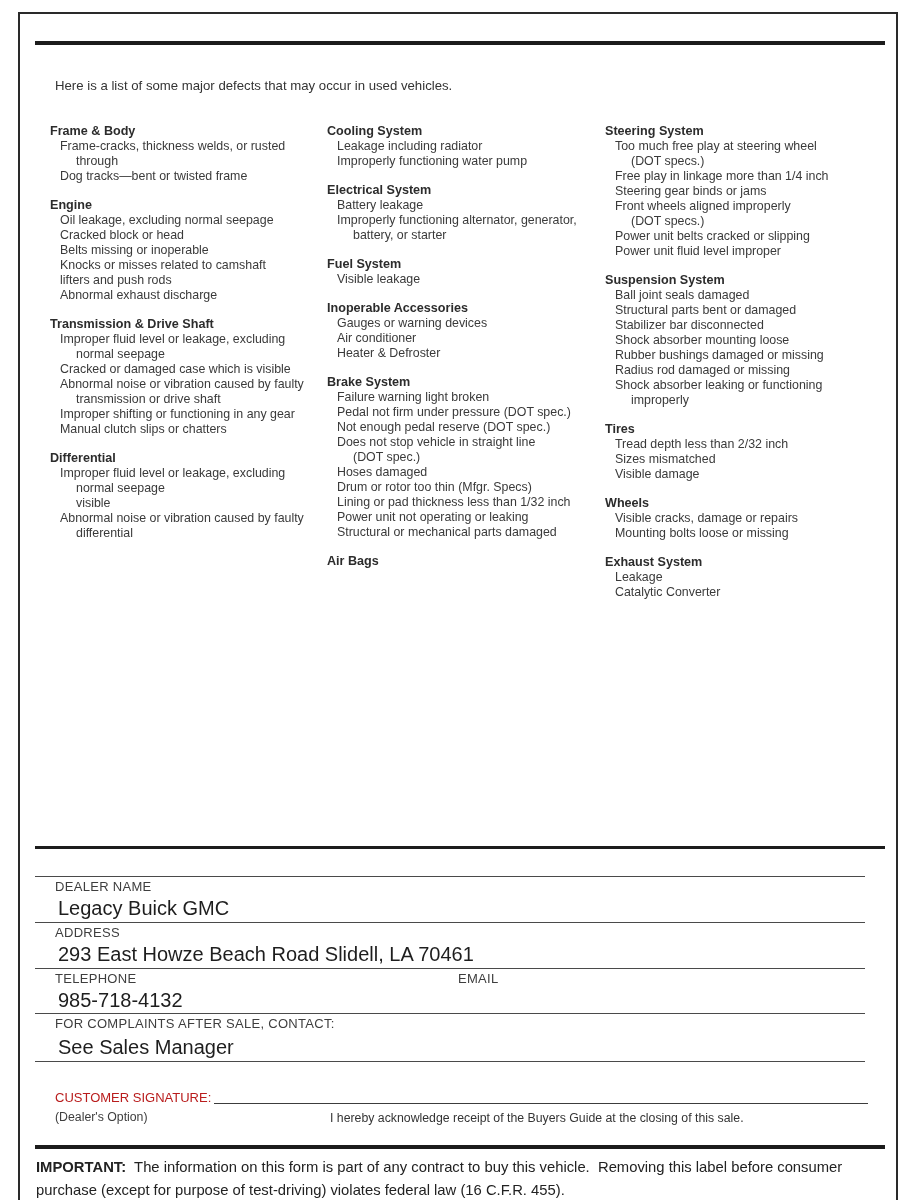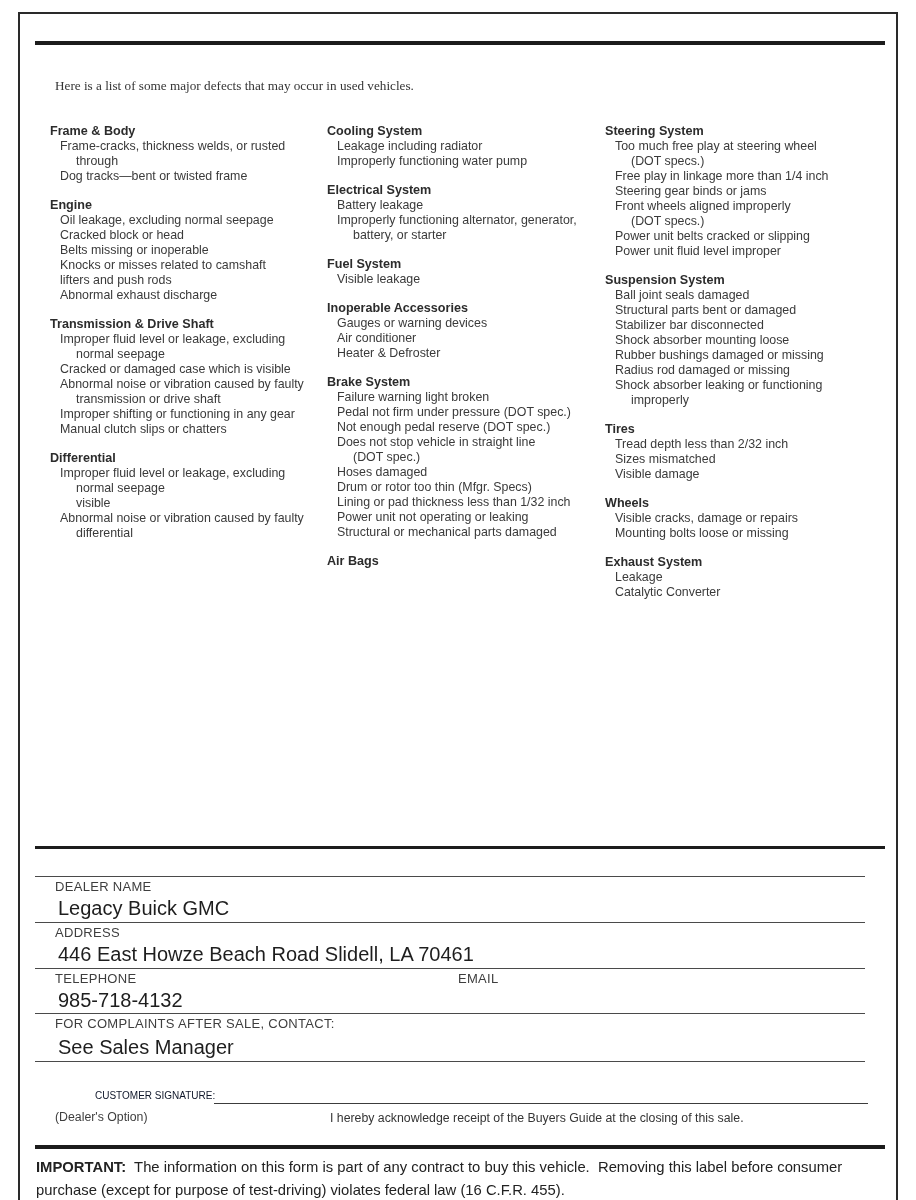--- a/index.html
+++ b/index.html
@@ -4,35 +4,35 @@
 <style>
   html,body{margin:0;padding:0;background:#ffffff;}
   body{width:916px;height:1200px;position:relative;overflow:hidden;
        font-family:"Liberation Sans",sans-serif;color:#333;}
   .frame{position:absolute;left:18px;top:12px;width:880px;height:1300px;
          box-sizing:border-box;border:2px solid #2a2a2a;background:#fff;}
   .rule{position:absolute;background:#1c1c1c;}
   .rule-top{left:35px;top:41px;width:850px;height:4px;}
   .rule-mid{left:35px;top:846px;width:850px;height:3px;}
   .rule-bottom{left:35px;top:1145px;width:850px;height:4px;}
-  .intro{position:absolute;left:55px;top:78px;font-size:13.2px;color:#343434;font-family:Liberation Serif, serif;}
+  .intro{position:absolute;left:55px;top:78px;font-size:13.2px;color:#343434;}
   .col{position:absolute;top:124px;font-size:12.4px;line-height:15px;color:#3a3a3a;}
   #col-0{left:50px;width:294px;}
   #col-1{left:327px;width:268px;}
   #col-2{left:605px;width:294px;}
   .sec{margin-top:14px;}
   .sec:first-child{margin-top:0;}
   .sec-h{font-weight:bold;font-size:12.6px;color:#2c2c2c;}
   .item .l0{padding-left:10px;}
   .item .lw{padding-left:26px;}
   .item .lw0{padding-left:10px;}
   .fline{position:absolute;left:35px;width:830px;height:1px;background:#4a4a4a;}
   .flabel{position:absolute;font-size:13px;color:#3e3e3e;letter-spacing:0.3px;}
   .fvalue{position:absolute;font-size:20px;color:#1e1e1e;text-align:right;}
-  .sig-label{position:absolute;left:55px;top:1090px;font-size:10px;color:#0f172a;margin-left:40px;}
+  .sig-label{position:absolute;left:55px;top:1090px;font-size:13px;color:#b91c1c;}
   .sig-line{position:absolute;left:214px;top:1103px;width:654px;height:1px;background:#3c3c3c;}
   .sig-sub{position:absolute;left:55px;top:1110px;font-size:12.3px;color:#3e3e3e;}
   .sig-ack{position:absolute;left:330px;top:1111px;font-size:12.3px;color:#343434;}
   .important{position:absolute;left:36px;top:1156px;width:856px;font-size:14.8px;
              line-height:23px;color:#222;white-space:pre-wrap;}
   .important b{font-weight:bold;}
 </style>
 </head>
 <body>
 
@@ -264,21 +264,21 @@
 </div>
 
 <div class="rule rule-mid"></div>
 
 <div class="fline" style="top:876px"></div>
 <div class="flabel" style="left:55px;top:879px">DEALER NAME</div>
 <div class="fvalue" style="left:58px;top:897px">Legacy Buick GMC</div>
 
 <div class="fline" style="top:922px"></div>
 <div class="flabel" style="left:55px;top:925px">ADDRESS</div>
-<div class="fvalue" style="left:58px;top:943px">446 East Howze Beach Road Slidell, LA 70461</div>
+<div class="fvalue" style="left:58px;top:943px">293 East Howze Beach Road Slidell, LA 70461</div>
 
 <div class="fline" style="top:968px"></div>
 <div class="flabel" style="left:55px;top:971px">TELEPHONE</div>
 <div class="flabel" style="left:458px;top:971px">EMAIL</div>
 <div class="fvalue" style="left:58px;top:989px">985-718-4132</div>
 <div class="fvalue" style="left:470px;top:989px"></div>
 
 <div class="fline" style="top:1013px"></div>
 <div class="flabel" style="left:55px;top:1016px">FOR COMPLAINTS AFTER SALE, CONTACT:</div>
 <div class="fvalue" style="left:58px;top:1036px">See Sales Manager</div>

